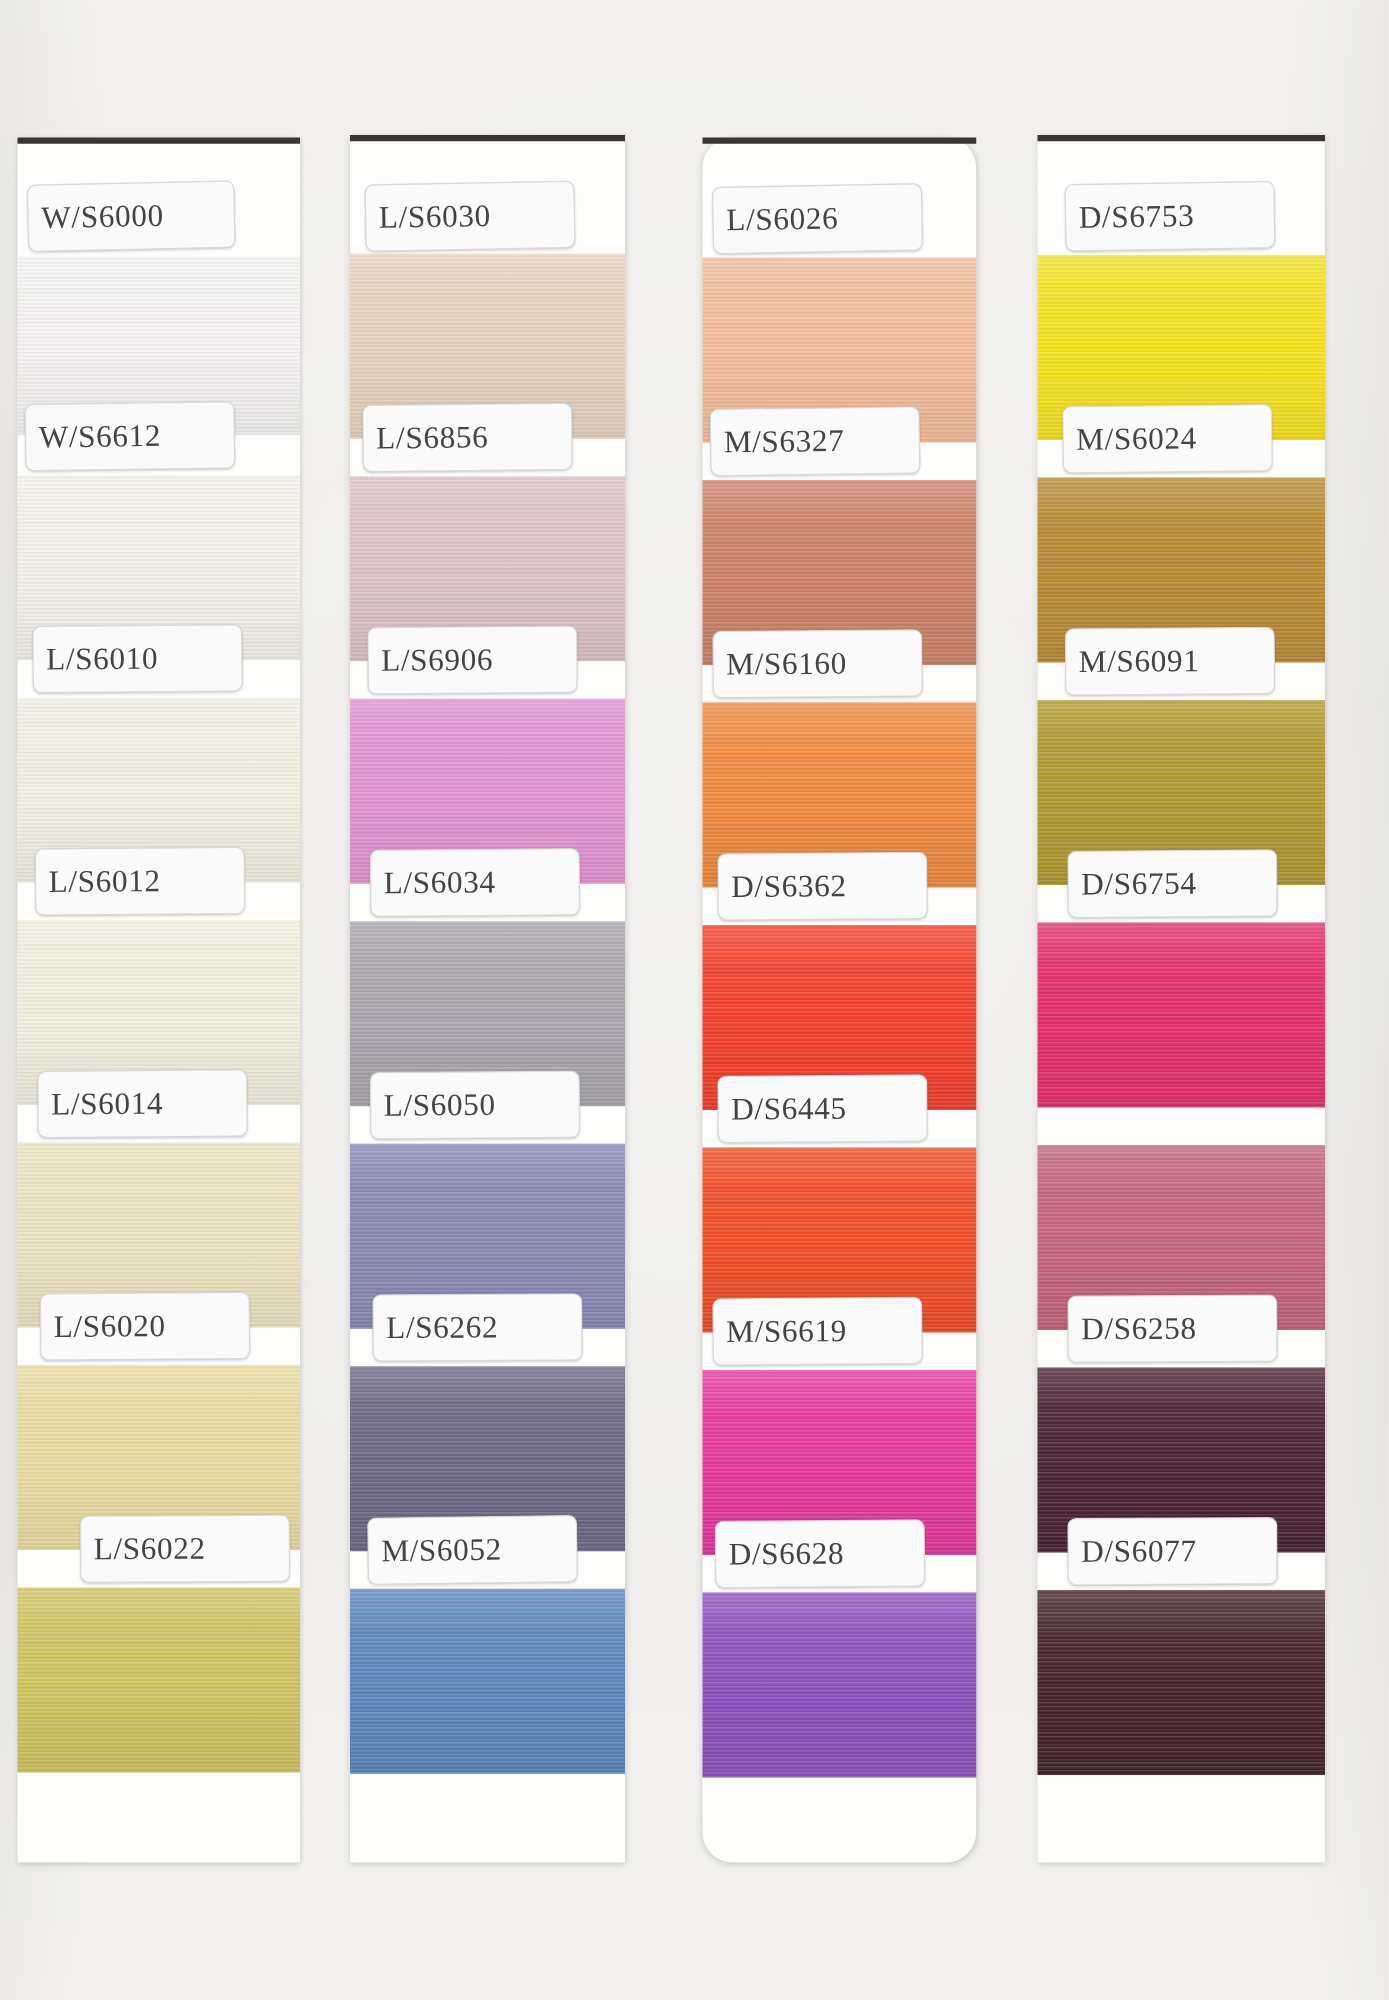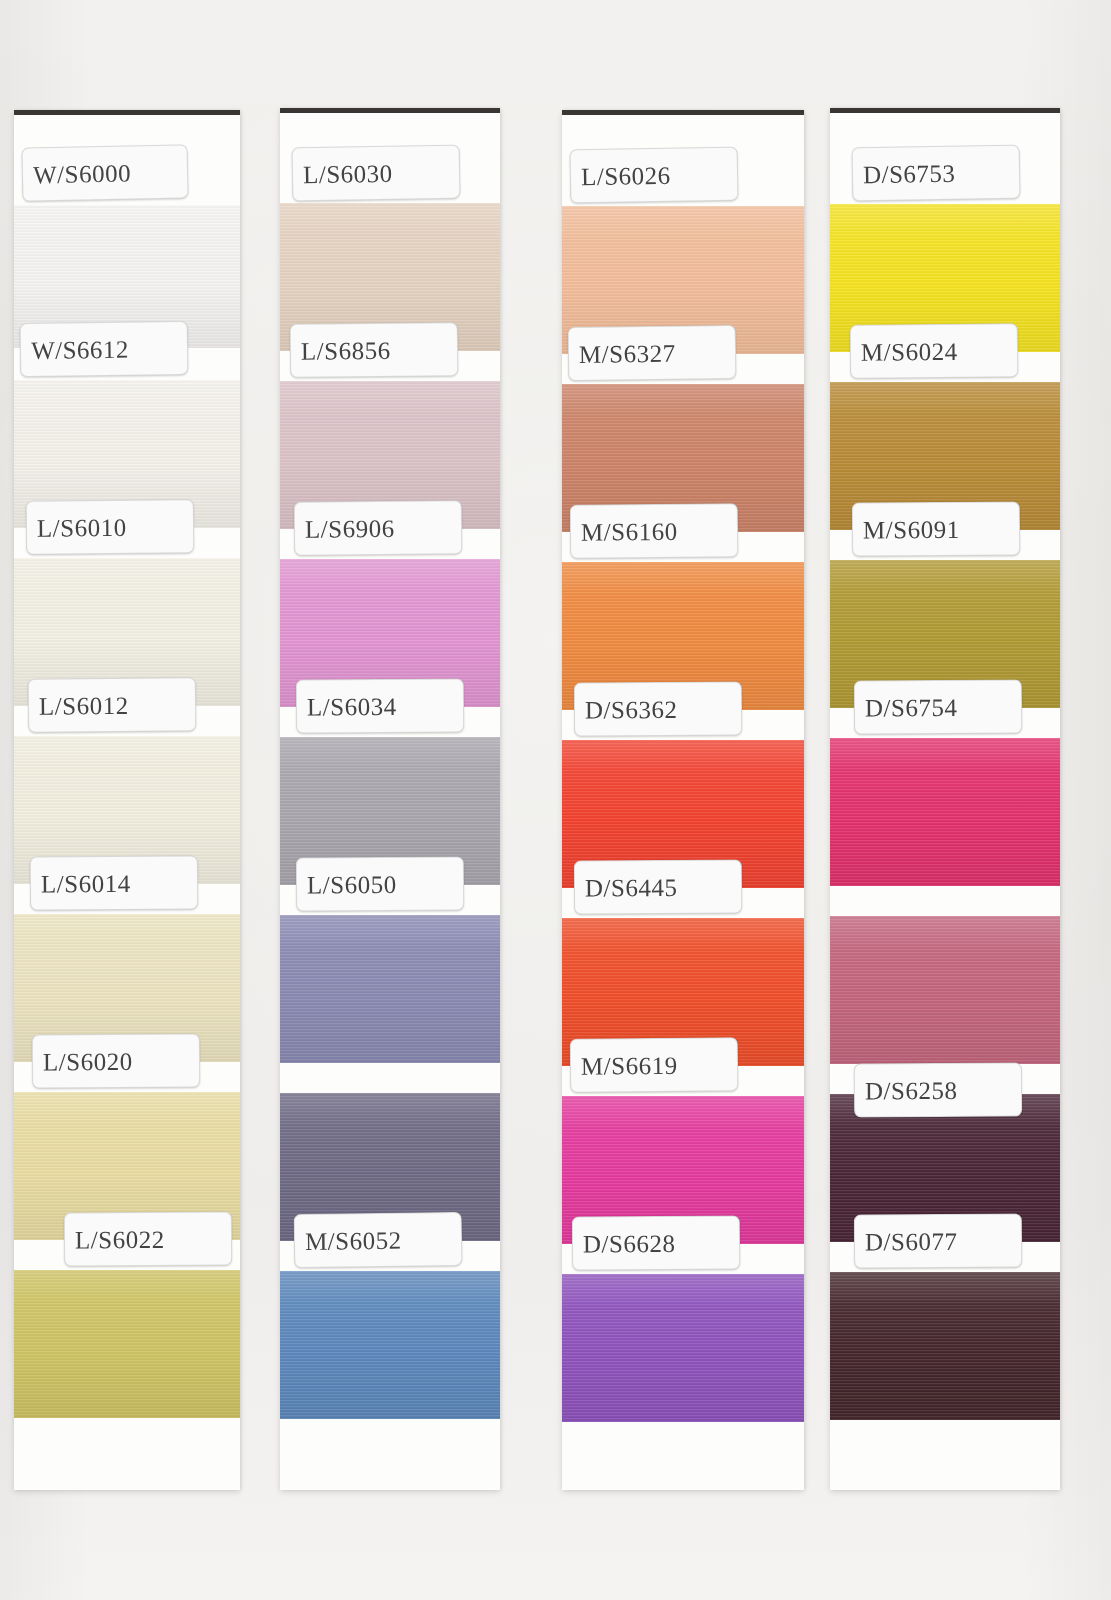--- a/index.html
+++ b/index.html
@@ -181,26 +181,29 @@
     </div>
     <div class="label" style="left:14px; top:393px; width:156px; height:52px; transform:rotate(-0.5deg);">
       <span>L/S6906</span>
     </div>
     <div class="label" style="left:16px; top:571px; width:156px; height:52px; transform:rotate(-0.4deg);">
       <span>L/S6034</span>
     </div>
     <div class="label" style="left:16px; top:749px; width:156px; height:52px; transform:rotate(-0.4deg);">
       <span>L/S6050</span>
     </div>
+    <div class="label" style="left:18px; top:927px; width:156px; height:52px; transform:rotate(-0.3deg);">
+      <span>L/S6262</span>
+    </div>
     <div class="label" style="left:14px; top:1105px; width:156px; height:52px; transform:rotate(-0.8deg);">
       <span>M/S6052</span>
     </div>
   </div>
 
-  <div class="column" style="left:562px; top:110px; width:242px; height:1380px;">
+  <div class="column" style="left:562px; top:110px; width:219px; height:1380px;border-radius:24px;">
     <div class="col-topedge"></div>
 
     <div class="swatch" style="top:96px; height:148px; background-color:#f3bd9a;">
       <div class="thread"></div>
         <div class="sheen"></div>
     </div>
     <div class="swatch" style="top:274px; height:148px; background-color:#cd8368;">
       <div class="thread"></div>
         <div class="sheen"></div>
     </div>
@@ -285,21 +288,21 @@
     </div>
     <div class="label" style="left:20px; top:216px; width:156px; height:52px; transform:rotate(-0.6deg);">
       <span>M/S6024</span>
     </div>
     <div class="label" style="left:22px; top:394px; width:156px; height:52px; transform:rotate(-0.4deg);">
       <span>M/S6091</span>
     </div>
     <div class="label" style="left:24px; top:572px; width:156px; height:52px; transform:rotate(-0.4deg);">
       <span>D/S6754</span>
     </div>
-    <div class="label" style="left:24px; top:955px; width:156px; height:52px; transform:rotate(-0.3deg);">
+    <div class="label" style="left:24px; top:928px; width:156px; height:52px; transform:rotate(-0.3deg);">
       <span>D/S6258</span>
     </div>
     <div class="label" style="left:24px; top:1106px; width:156px; height:52px; transform:rotate(-0.3deg);">
       <span>D/S6077</span>
     </div>
   </div>
 
 </div>
 
 </body></html>

